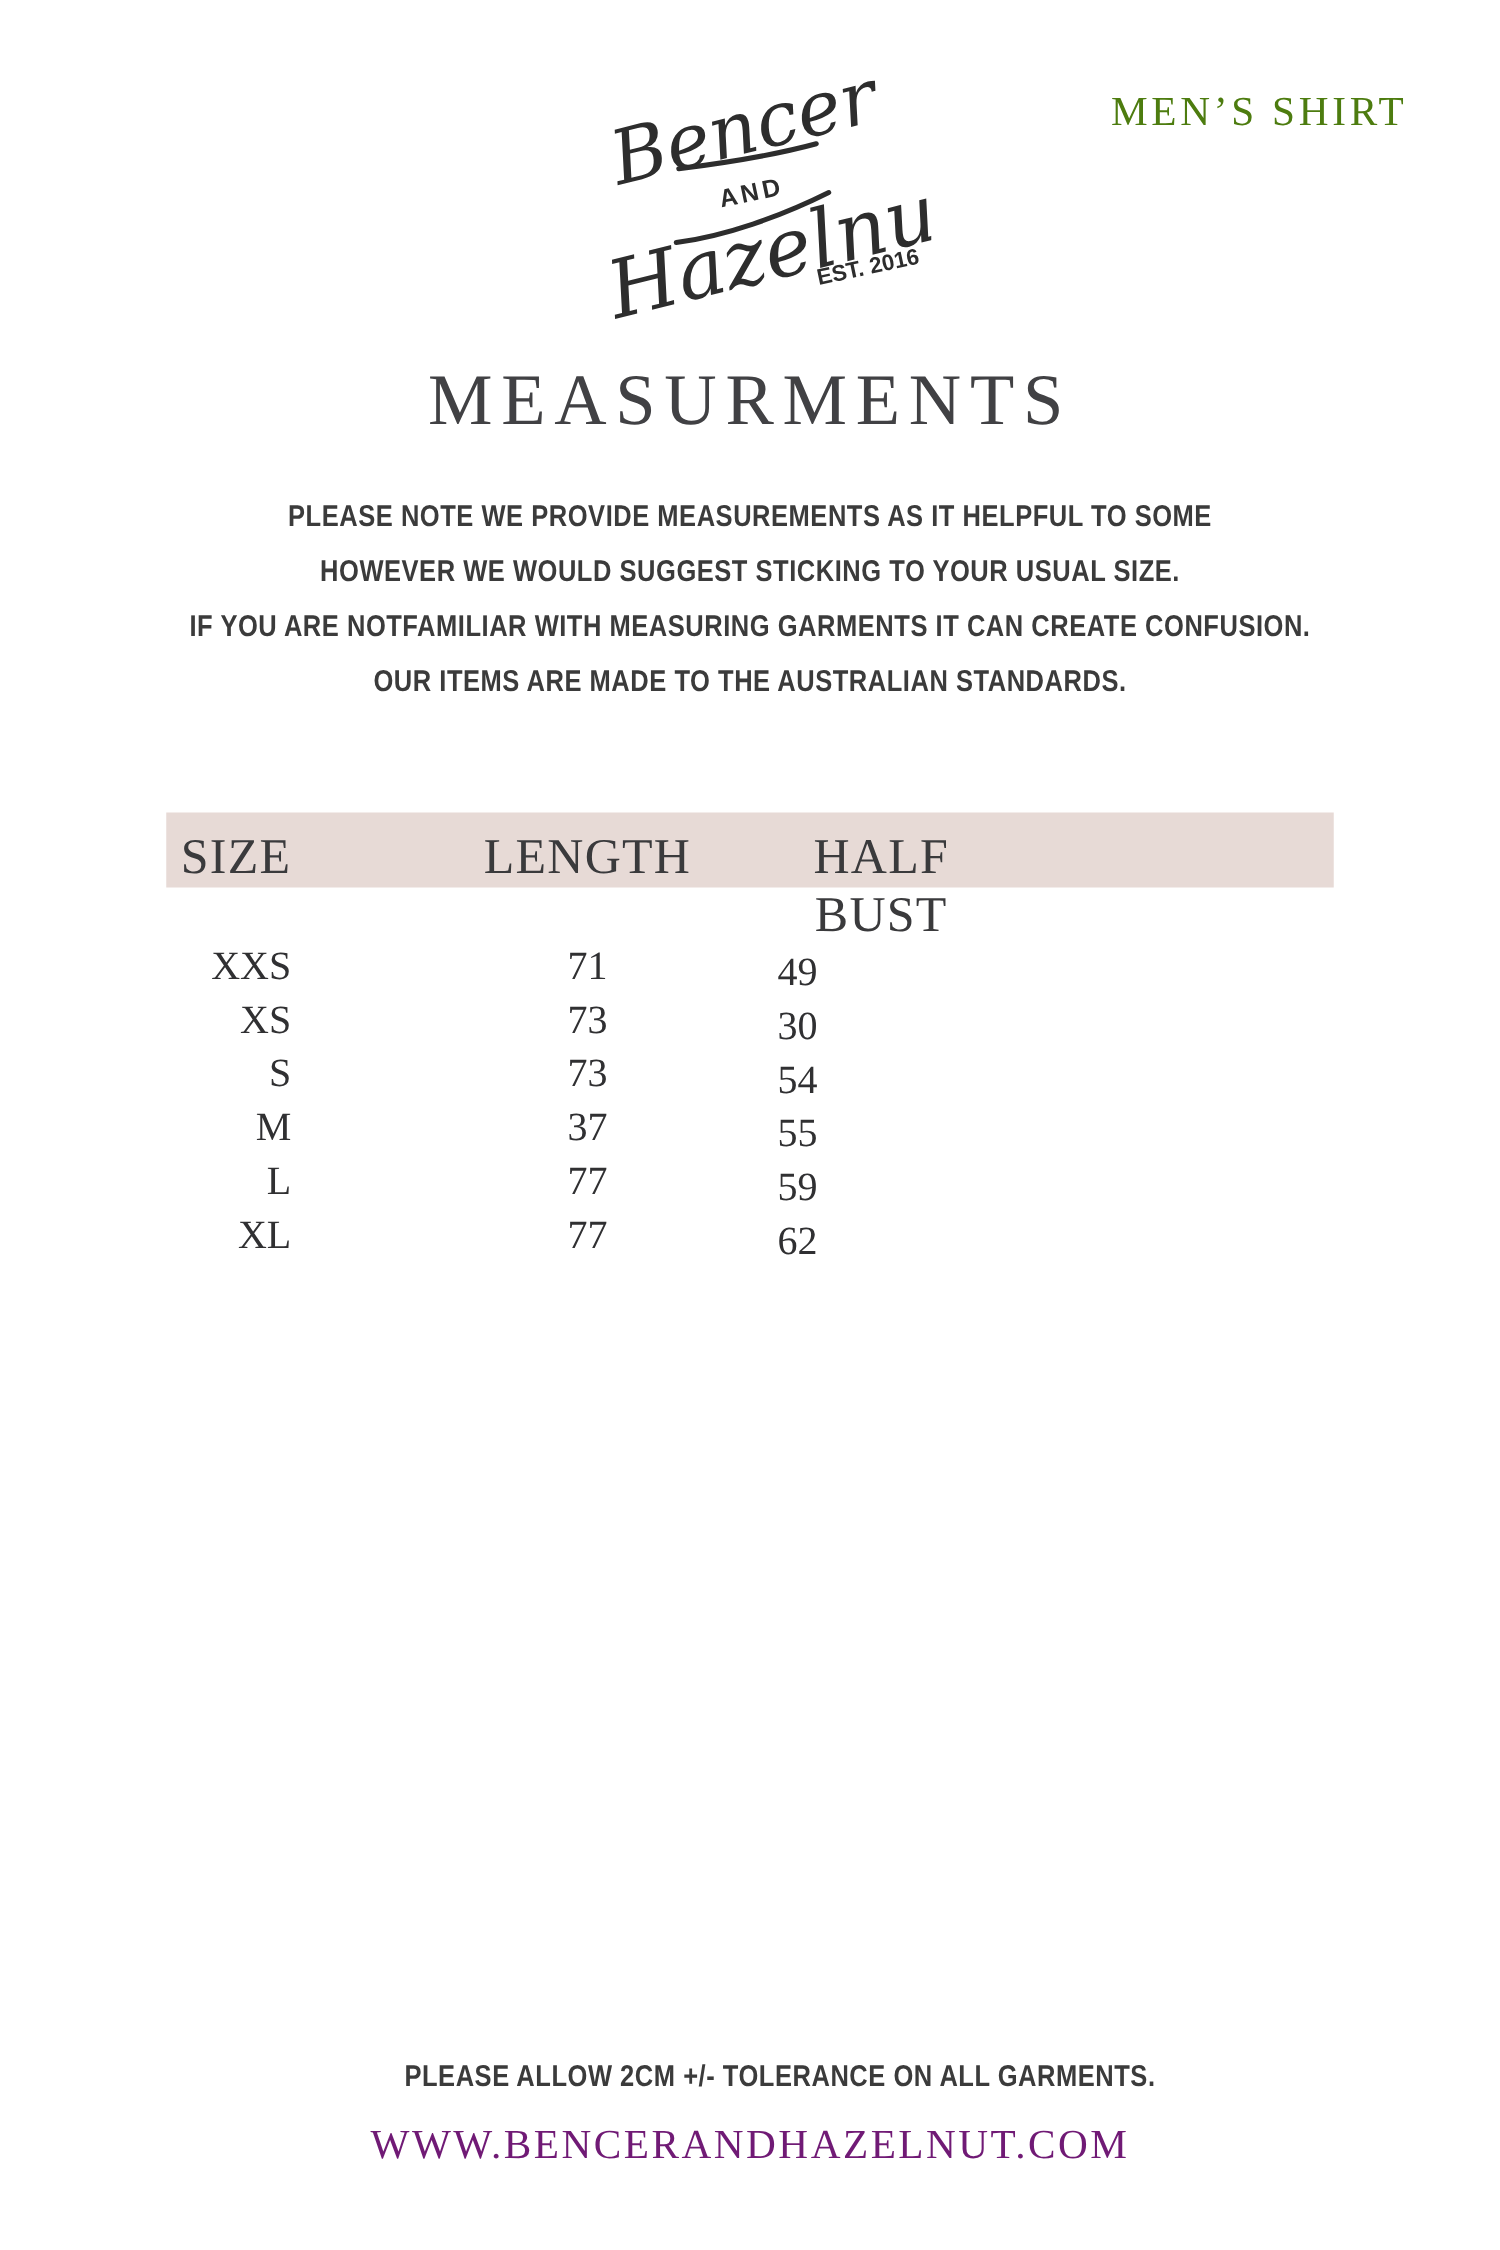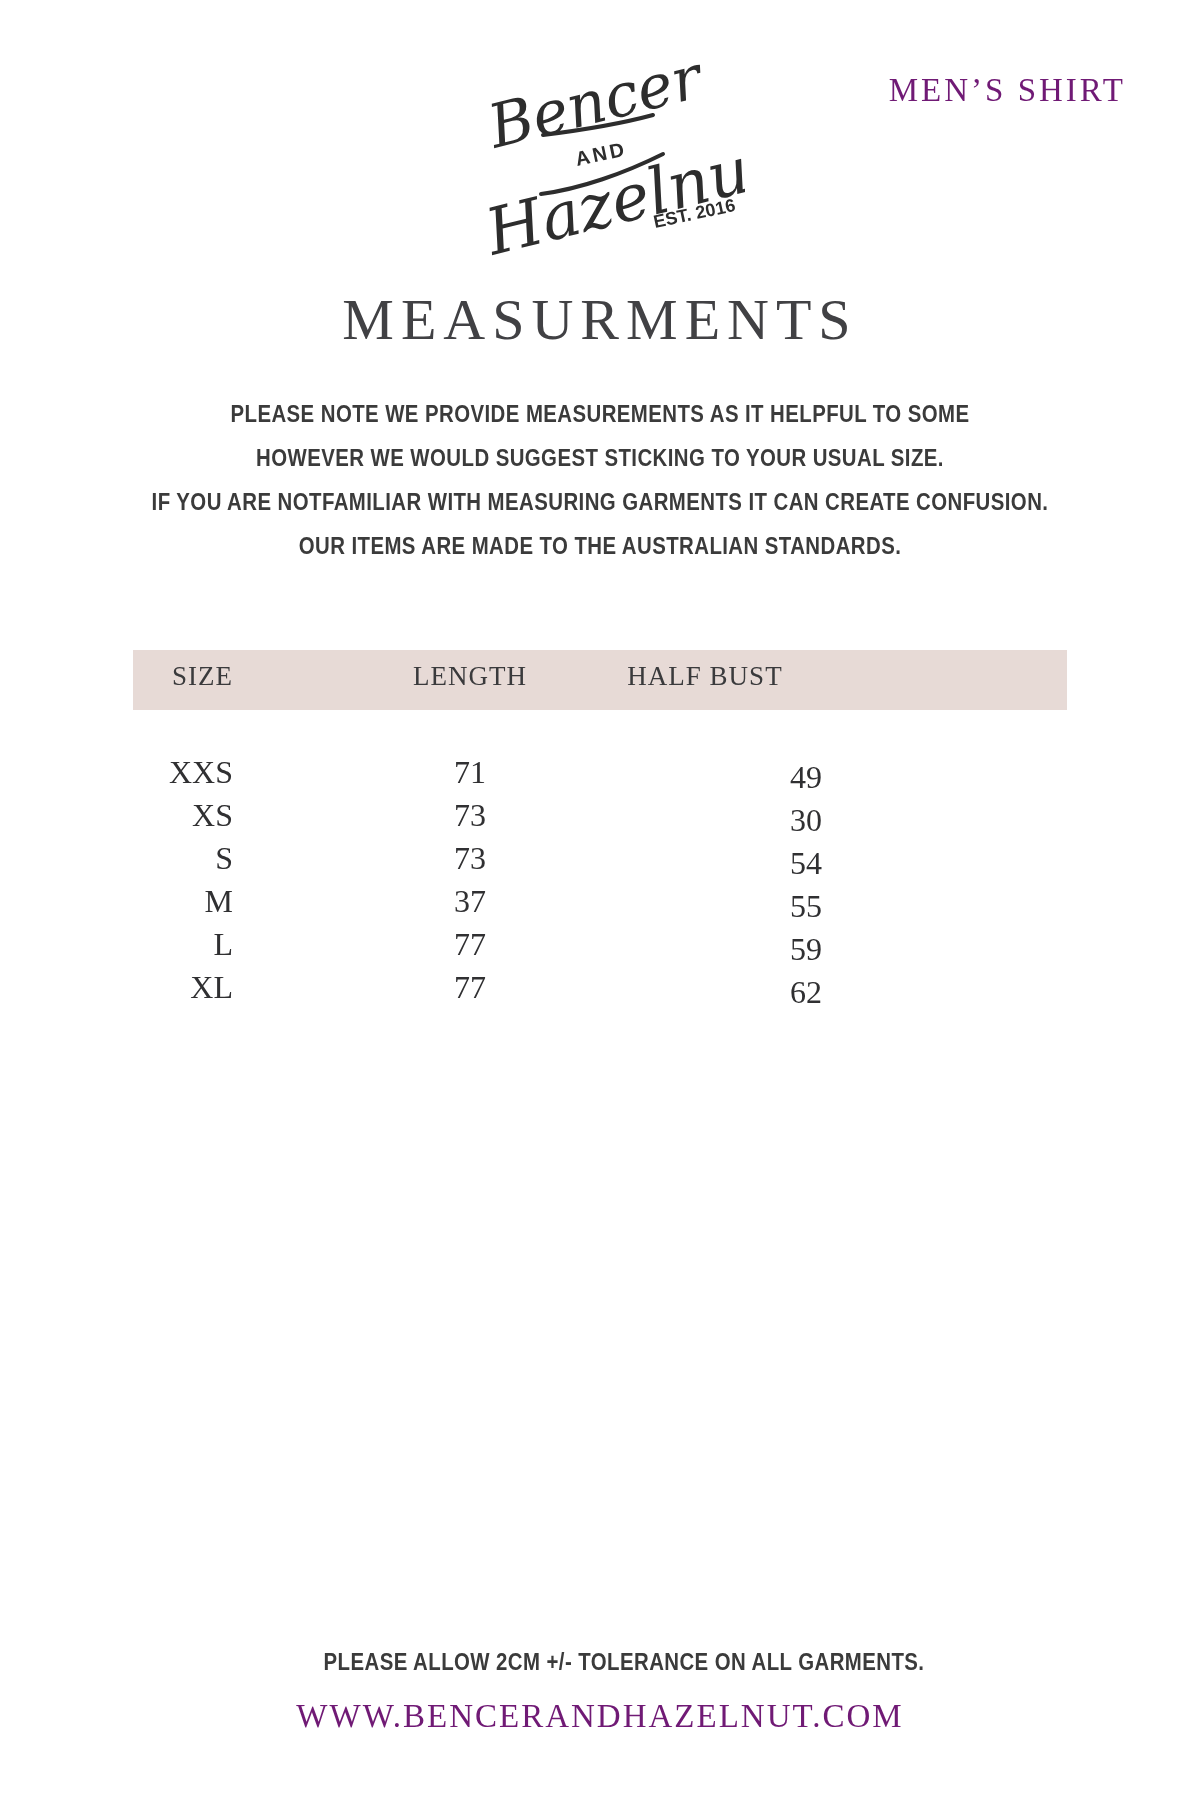--- a/index.html
+++ b/index.html
@@ -5,21 +5,21 @@
   html,body { margin:0; padding:0; background:#ffffff; }
   .page {
     position:relative; width:1200px; height:1800px;
     background:#ffffff; overflow:hidden;
     font-family:"Liberation Serif", serif; color:#3a3a3a;
   }
 
   
   .product-label {
     position:absolute; top:72px; right:74px;
-    font-size:33px; letter-spacing:3px; color:#701a75;
+    font-size:33px; letter-spacing:3px; color:#4d7c0f;
   }
 
   
   .logo { position:absolute; left:425px; top:50px; width:320px; height:215px; }
 
   
   .title {
     position:absolute; top:286px; left:0; width:100%;
     text-align:center; font-size:58px; letter-spacing:7px; color:#414144;
   }
@@ -30,31 +30,31 @@
     font-family:"Liberation Sans", sans-serif; font-weight:700;
     font-size:24px; line-height:44px; color:#3b3b3b; letter-spacing:0.5px;
     transform:scaleX(0.85); transform-origin:50% 50%;
   }
 
   
   .band {
     position:absolute; left:133px; top:650px; width:934px; height:60px;
     background:#e7dad6;
   }
-  .th { position:absolute; top:661px; font-size:27px; letter-spacing:1px; color:#3a3a3c; }
+  .th { position:absolute; top:661px; font-size:40px; letter-spacing:1px; color:#3a3a3c; }
   .th-size   { left:133px; width:100px; text-align:right; }
   .th-length { left:370px; width:200px; text-align:center; }
   .th-bust   { left:605px; width:200px; text-align:center; }
 
   .tbody { position:absolute; left:0; top:753px; width:100%; }
   .trow { position:relative; width:100%; height:43px;padding-left:14px; }
   .td { position:absolute; top:0; font-size:32px; color:#303032; line-height:38px; }
   .td-size   { left:133px; width:100px; text-align:right; }
   .td-length { left:370px; width:200px; text-align:center; }
-  .td-bust   { left:622px; width:200px; text-align:right; top:5px; }
+  .td-bust   { left:622px; width:200px; text-align:left; top:5px; }
 
   
   .tolerance {
     position:absolute; top:1645px; left:12px; width:100%; text-align:center;padding-left:12px;
   }
   .tolerance .note-line { line-height:34px; }
   .website {
     position:absolute; top:1698px; left:0; width:100%; text-align:center;
     font-size:33px; letter-spacing:2px; color:#701a75;
   }

